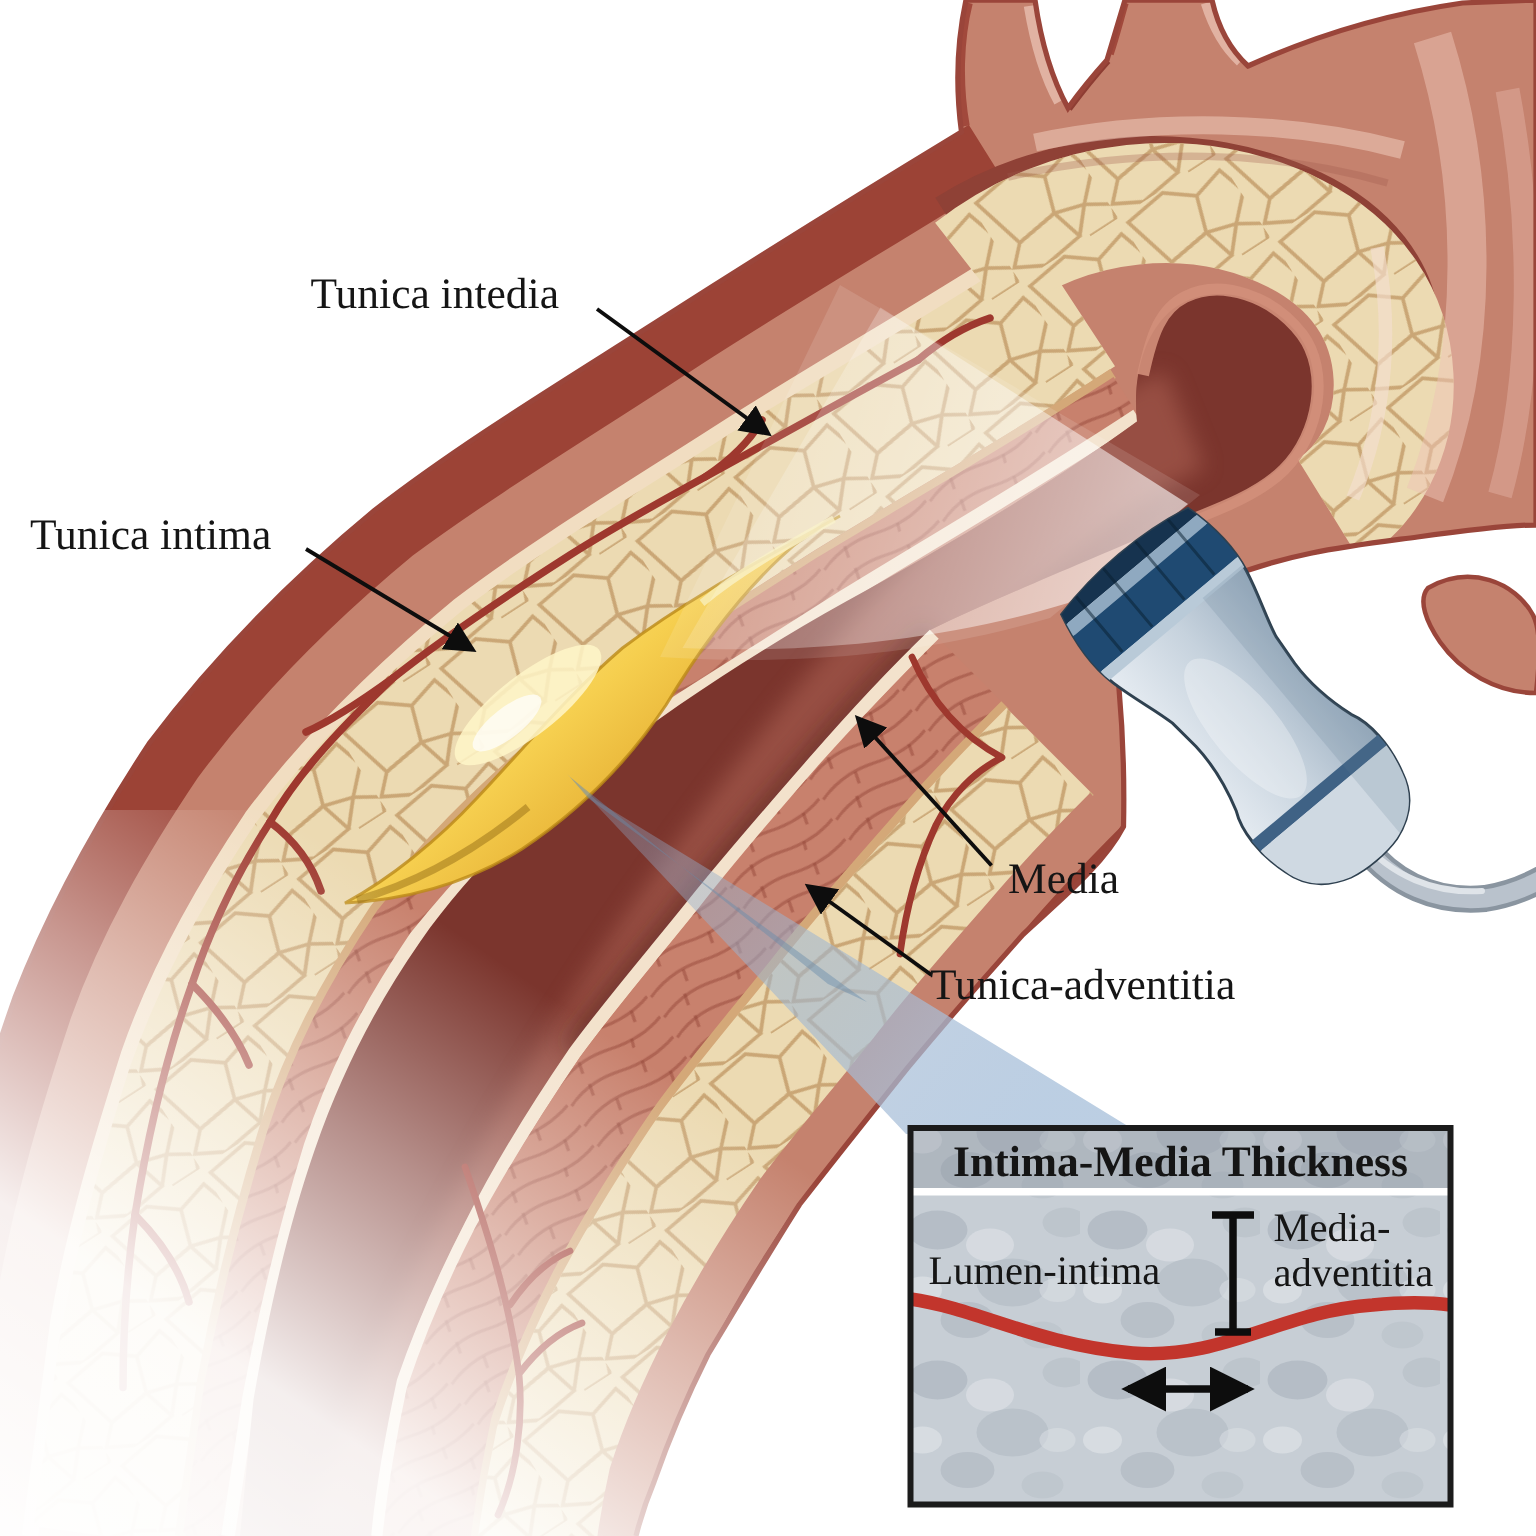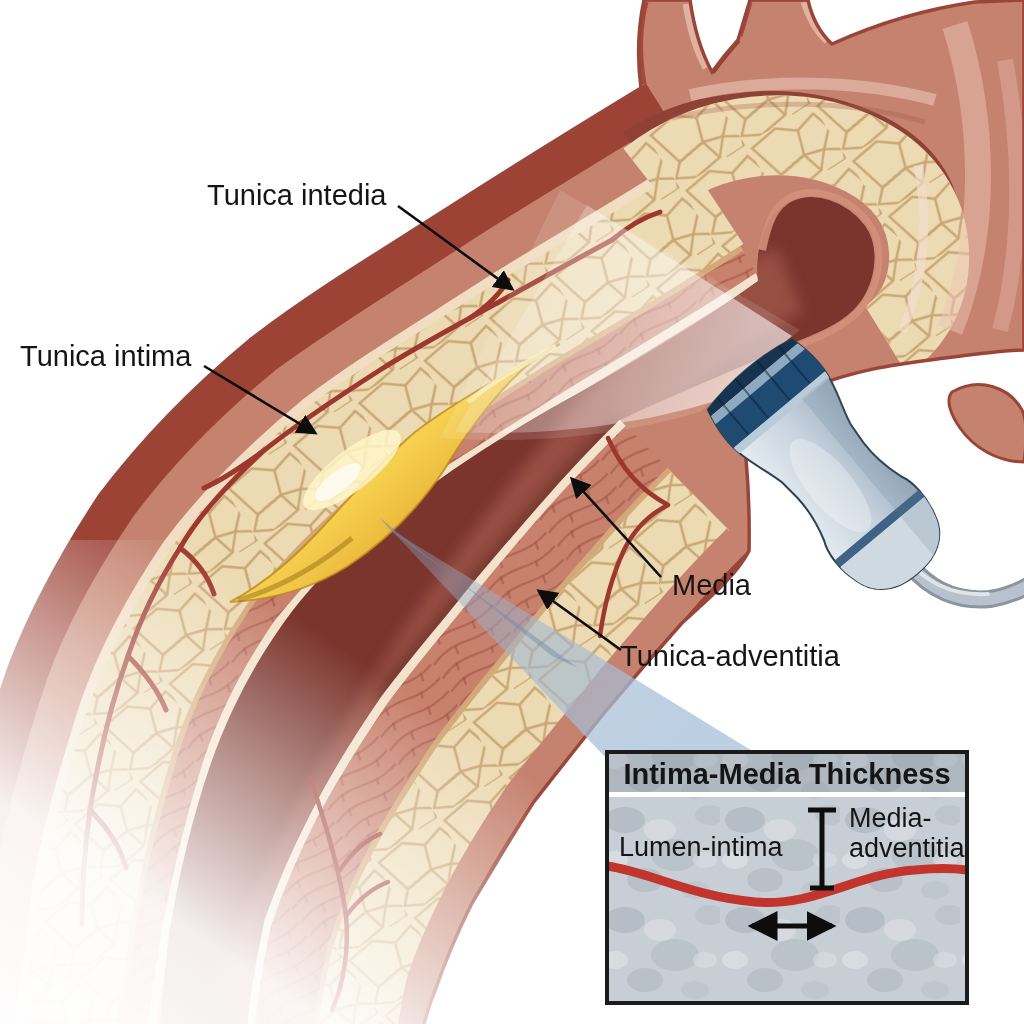--- a/index.html
+++ b/index.html
@@ -1,17 +1,17 @@
 <!DOCTYPE html>
 <html><head>
 <meta charset="utf-8">
 <style>
   html,body{margin:0;padding:0;background:#fff;}
   #stage{position:relative;width:1024px;height:1024px;overflow:hidden;background:#fff;
-         font-family:Liberation Sans, sans-serif;}
+         font-family:Liberation Serif, serif;}
   svg{display:block}
   text{fill:#151515}
   .lbl{font-size:29px;}
   .inset-title{font-size:29px;font-weight:bold;}
   .inset-lbl{font-size:27px;}
 </style>
 </head>
 <body>
 
 <div id="stage">

